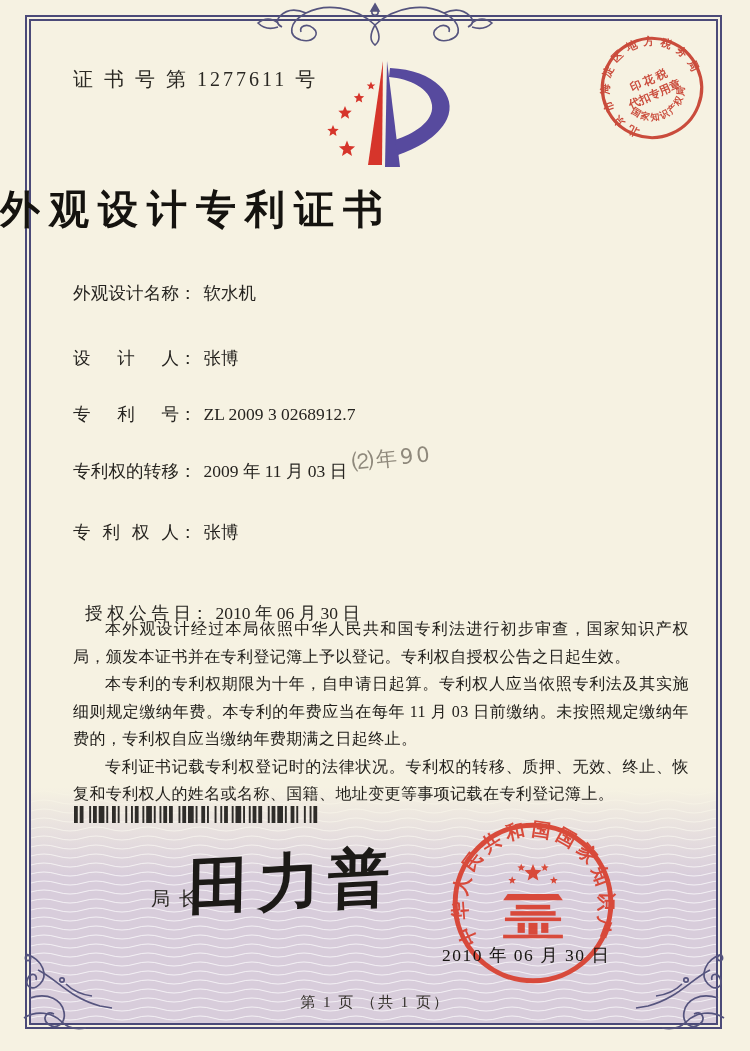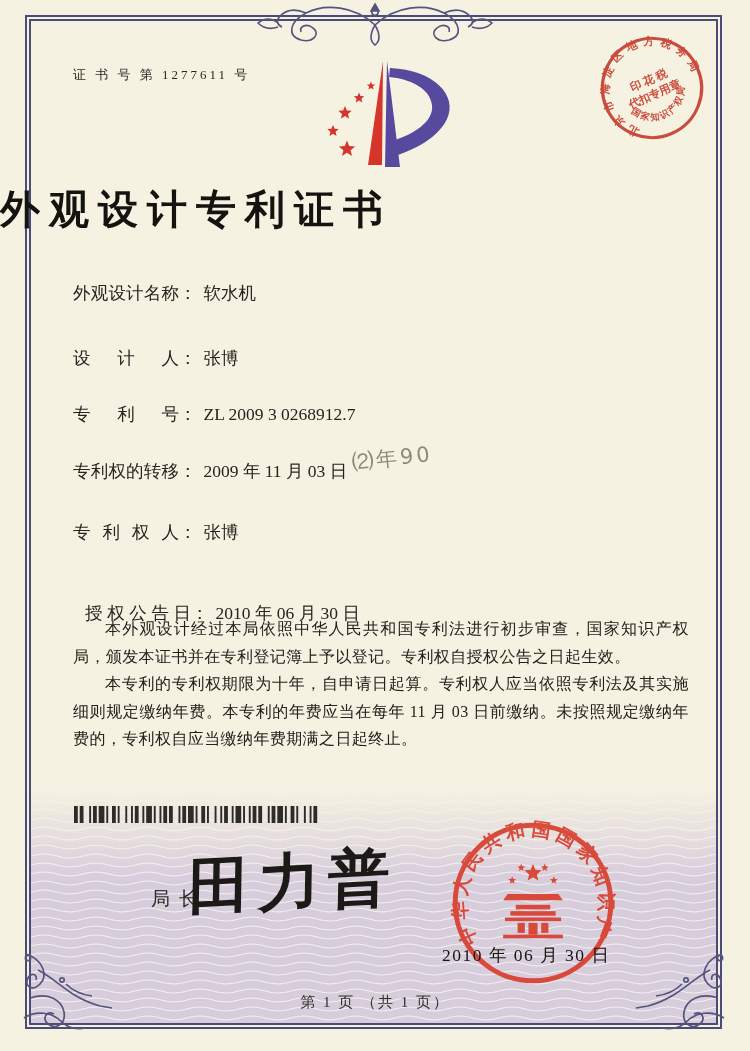--- a/index.html
+++ b/index.html
@@ -17,21 +17,21 @@
   .guilloche {
     position:absolute; left:31px; top:788px; width:686px; height:235px;
     background:#d8cddb; z-index:1;
   }
   .guilloche .fade {
     position:absolute; inset:0;
     background:linear-gradient(180deg,#f6f2e2 0%, rgba(246,242,226,0) 38%);
   }
   .ornament { position:absolute; z-index:4; }
   .cert-no {
-    position:absolute; left:73px; top:66px; font-size:13px;
+    position:absolute; left:73px; top:66px; font-size:20px;
     letter-spacing:3px; color:#2a2823; z-index:5;
   }
   .logo { position:absolute; left:298px; top:56px; z-index:5; }
   .title {
     position:absolute; left:0; top:182px; width:100%; text-align:left;
     font-size:40px; font-weight:600; letter-spacing:9px; color:#15130f; z-index:5;
   }
   .field { position:absolute; left:73px; font-size:17.5px; color:#262420; z-index:5; white-space:nowrap; }
   .field .lab { display:inline-block; width:106px; text-align:justify; text-align-last:justify; vertical-align:bottom; }
   .field .colon { display:inline-block; margin-right:7px; }
@@ -177,20 +177,21 @@
   </div>
   <div class="field f5">
     <span class="lab">授权公告日</span><span class="colon">：</span><span>2010 年 06 月 30 日</span>
   </div>
 
   <div class="hand-note">⑵年90</div>
 
   <div class="paras">
     <p>本外观设计经过本局依照中华人民共和国专利法进行初步审查，国家知识产权局，颁发本证书并在专利登记簿上予以登记。专利权自授权公告之日起生效。</p>
     <p>本专利的专利权期限为十年，自申请日起算。专利权人应当依照专利法及其实施细则规定缴纳年费。本专利的年费应当在每年 11 月 03 日前缴纳。未按照规定缴纳年费的，专利权自应当缴纳年费期满之日起终止。</p>
+    <p>专利证书记载专利权登记时的法律状况。专利权的转移、质押、无效、终止、恢复和专利权人的姓名或名称、国籍、地址变更等事项记载在专利登记簿上。</p>
   </div>
 
   <svg class="barcode" id="barcode" width="246" height="17" viewBox="0 0 246 17">
       <rect x="0.0" y="0" width="3.8" height="17" fill="#2e2c29"></rect>
       <rect x="5.7" y="0" width="3.8" height="17" fill="#2e2c29"></rect>
       <rect x="15.2" y="0" width="1.9" height="17" fill="#2e2c29"></rect>
       <rect x="19.0" y="0" width="3.8" height="17" fill="#2e2c29"></rect>
       <rect x="24.7" y="0" width="5.7" height="17" fill="#2e2c29"></rect>
       <rect x="32.3" y="0" width="1.9" height="17" fill="#2e2c29"></rect>
       <rect x="38.0" y="0" width="3.8" height="17" fill="#2e2c29"></rect>

